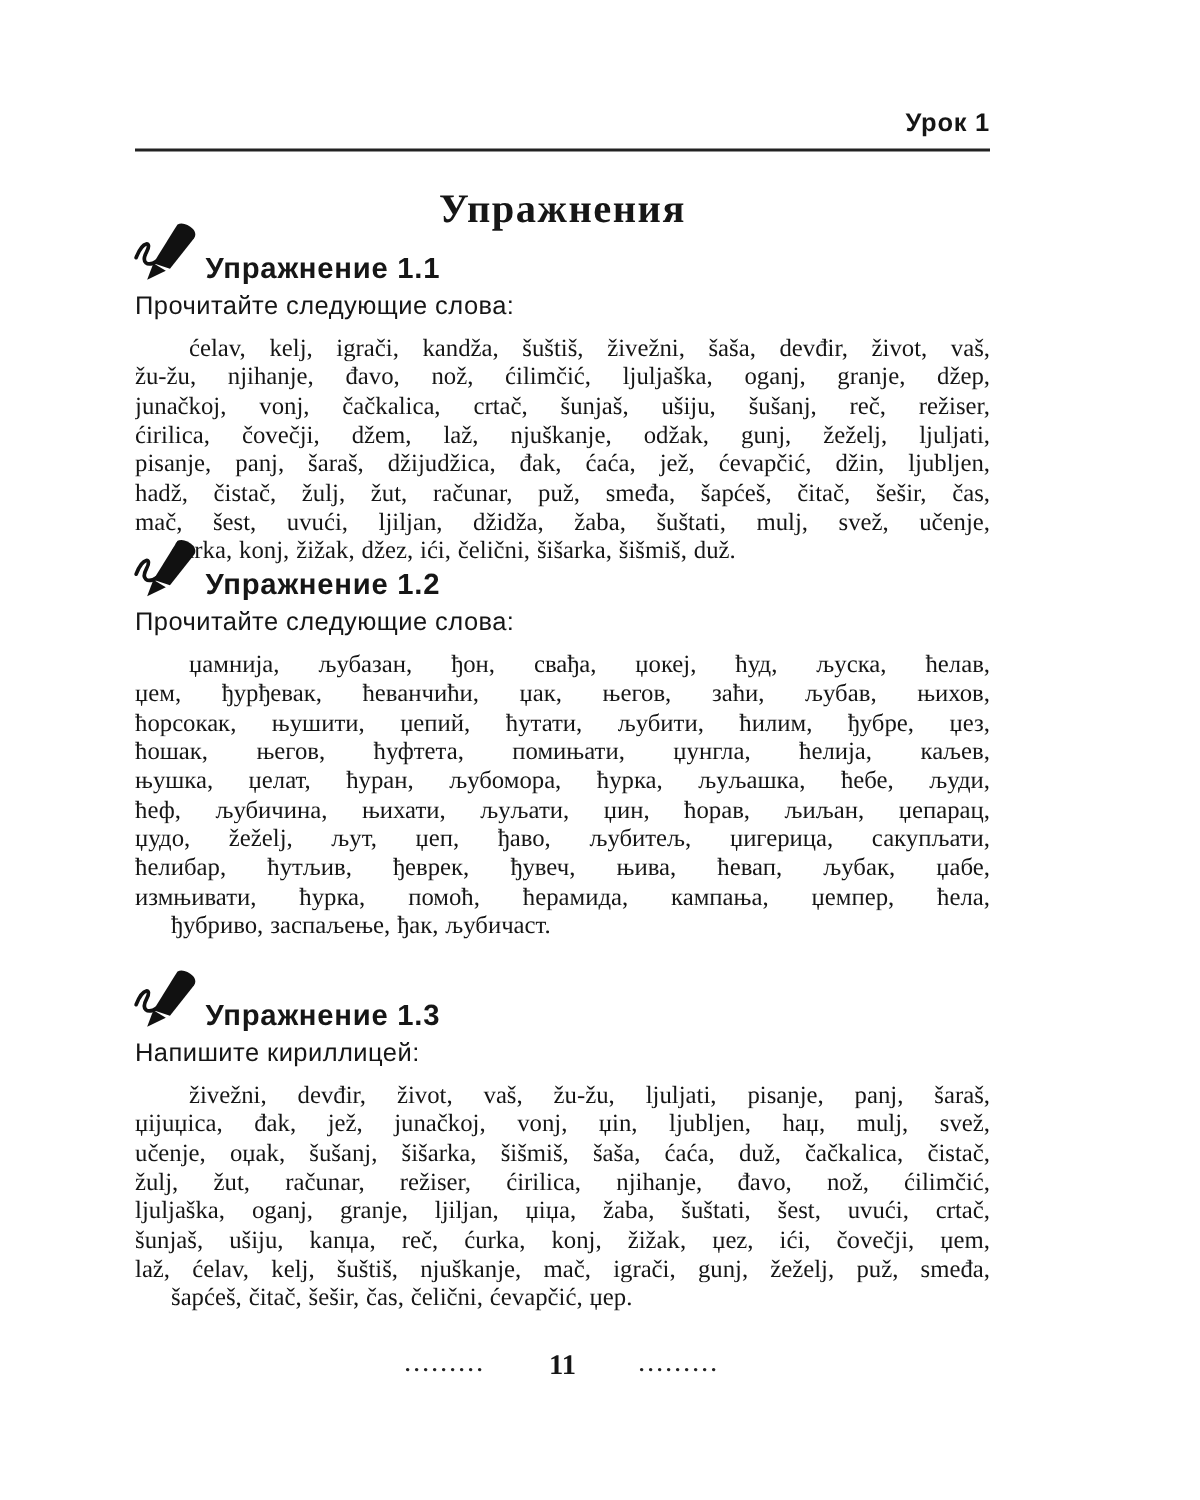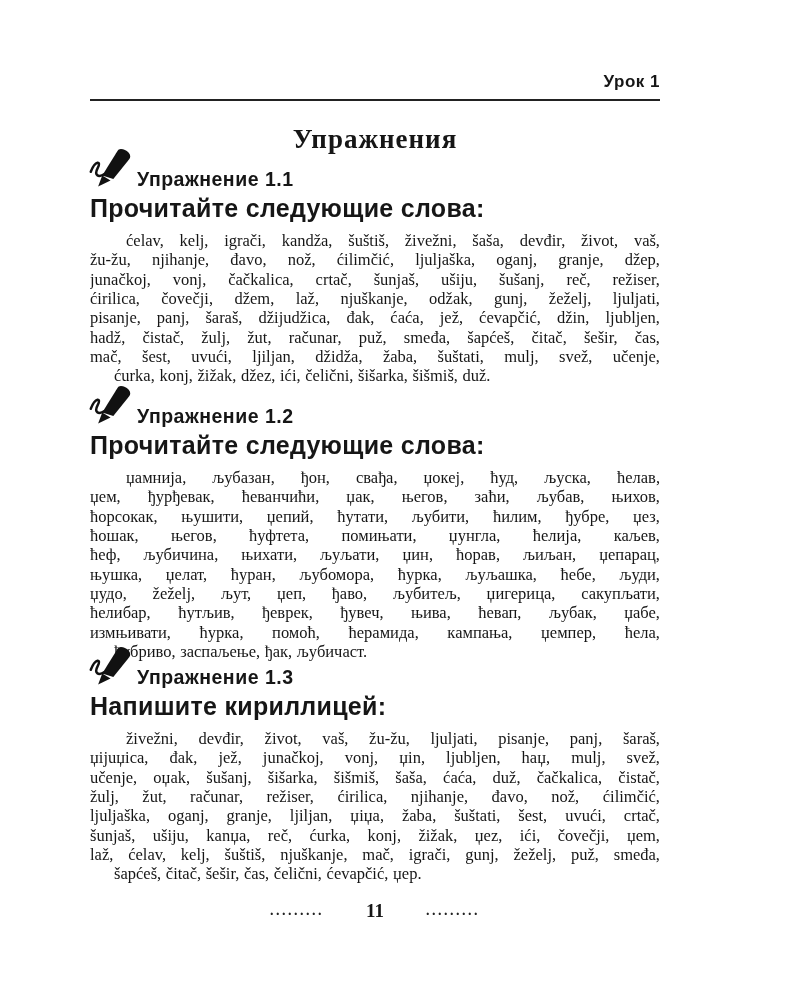--- a/index.html
+++ b/index.html
@@ -17,31 +17,31 @@
   .header-rule { top: 99px; border-top: 2px solid #222; height: 0; }
 
   
   .page-title { top: 124px; text-align: center;
     font-family: "Liberation Serif", "DejaVu Serif", serif;
     font-weight: bold; font-size: 27px; letter-spacing: 1px; }
 
   
   .exercise { position: absolute; left: 90px; width: 570px; }
   .ex-1 { top: 150px; }
-  .ex-2 { top: 387px; }
+  .ex-2 { top: 361px; }
   .ex-3 { top: 648px; }
   .ex-head { display: flex; align-items: flex-end; height: 40px; }
   .pen-icon { width: 46px; height: 42px; flex: 0 0 auto; margin-left: -2px; }
   .ex-heading {
     font-family: "Liberation Sans", "DejaVu Sans", sans-serif;
     font-weight: bold; font-size: 19.5px; letter-spacing: .5px;
     margin-left: 3px; line-height: 1; padding-bottom: 1px; }
   .ex-instruction {
     font-family: "Liberation Sans", "DejaVu Sans", sans-serif;
-    font-weight: bold; font-size: 25px; letter-spacing: .3px;
+    font-weight: normal; font-size: 17px; letter-spacing: .3px;
     margin-top: 4px; }
   .word-list { margin-top: 8px; font-size: 16.5px; }
   .jline {
     line-height: 19.35px; text-align: justify; text-align-last: justify;
     overflow: hidden; white-space: normal; word-spacing: .5px; }
   .jline.first { text-indent: 36px; }
   .jline.last { text-align-last: left; margin-left: 24px; }
 
   
   .page-footer { position: absolute; left: 90px; width: 570px; top: 900px;
@@ -91,22 +91,22 @@
       <path d="M15.5 29 L 24.5 34.5 L 11 41 Z" fill="#111"></path>
     </svg>
     <span class="ex-heading">Упражнение 1.2</span>
   </div>
   <div class="ex-instruction">Прочитайте следующие слова:</div>
   <div class="word-list">
       <div class="jline first">џамнија, љубазан, ђон, свађа, џокеј, ћуд, љуска, ћелав,</div>
       <div class="jline">џем, ђурђевак, ћеванчићи, џак, његов, заћи, љубав, њихов,</div>
       <div class="jline">ћорсокак, њушити, џепий, ћутати, љубити, ћилим, ђубре, џез,</div>
       <div class="jline">ћошак, његов, ћуфтета, помињати, џунгла, ћелија, каљев,</div>
+      <div class="jline">њушка, џелат, ћуран, љубомора, ћурка, љуљашка, ћебе, људи,</div>
       <div class="jline">ћеф, љубичина, њихати, љуљати, џин, ћорав, љиљан, џепарац,</div>
-      <div class="jline">њушка, џелат, ћуран, љубомора, ћурка, љуљашка, ћебе, људи,</div>
       <div class="jline">џудо, žeželj, љут, џеп, ђаво, љубитељ, џигерица, сакупљати,</div>
       <div class="jline">ћелибар, ћутљив, ђеврек, ђувеч, њива, ћевап, љубак, џабе,</div>
       <div class="jline">измњивати, ћурка, помоћ, ћерамида, кампања, џемпер, ћела,</div>
       <div class="jline last">ђубриво, заспаљење, ђак, љубичаст.</div>
     </div>
 </section>
 
 <section class="exercise ex-3">
   <div class="ex-head">
     <svg class="pen-icon" viewBox="0 0 50 44" aria-hidden="true">

